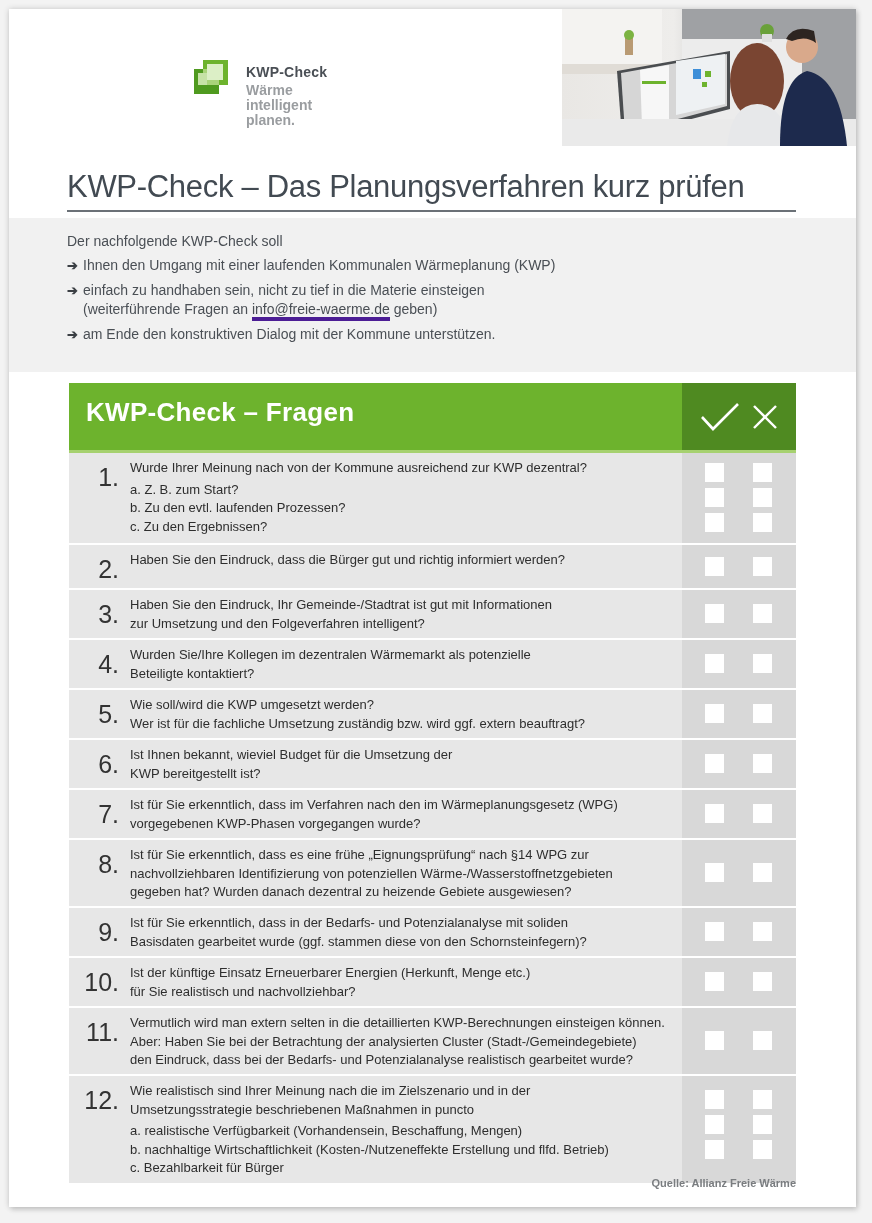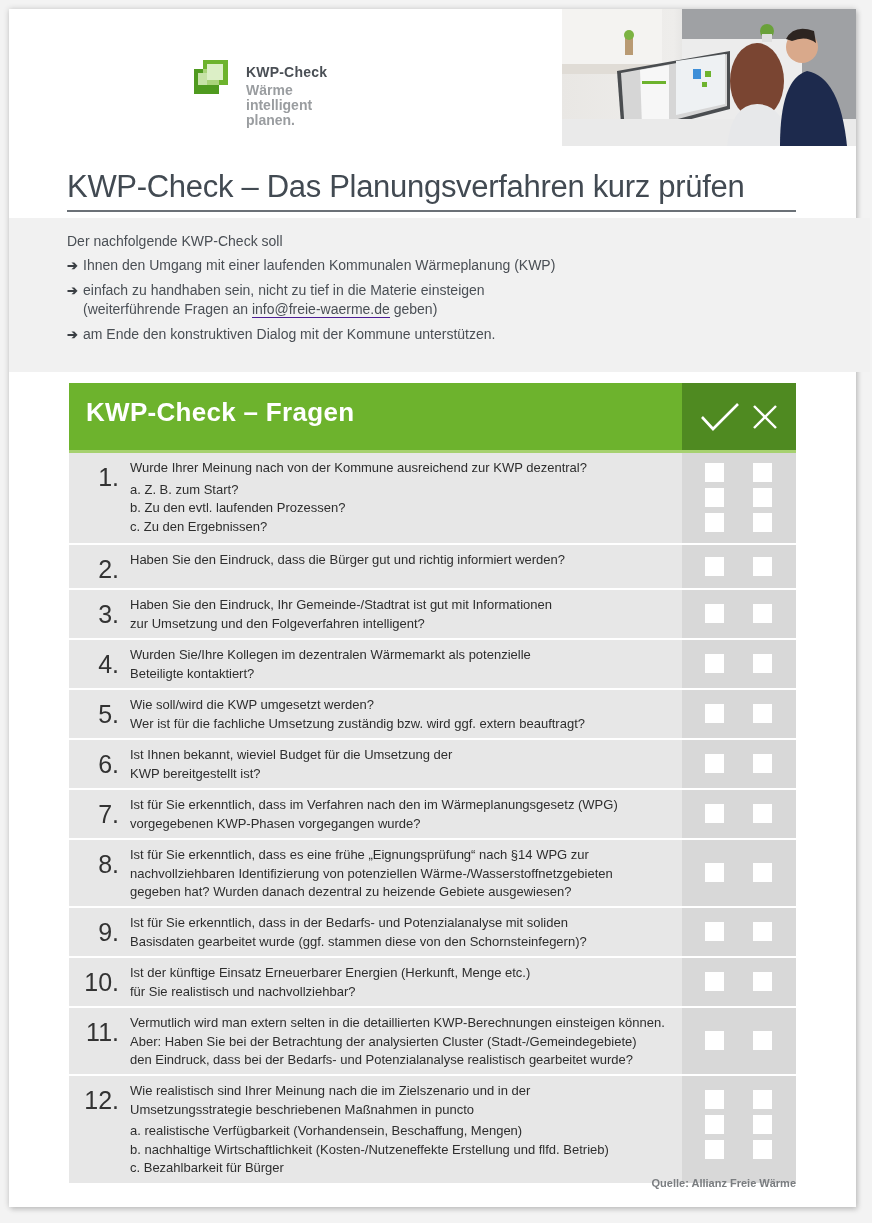--- a/index.html
+++ b/index.html
@@ -16,26 +16,26 @@
   .logo-mark { position:absolute; left:0; top:0; width:34px; height:34px; }
   .logo-name { position:absolute; left:52px; top:4px; font-size:14px; font-weight:bold; color:#4a4f55; letter-spacing:0.2px; }
   .logo-tag { position:absolute; left:52px; top:23px; font-size:14px; line-height:15px; color:#9a9da0; font-weight:bold; width:120px; }
   
   .photo { position:absolute; left:553px; top:0; width:294px; height:137px; overflow:hidden;
            background:linear-gradient(90deg,#e9e7e4 0%,#eeedeb 38%,#b7b8ba 60%,#9ea0a3 100%); }
   
   .title { position:absolute; left:58px; top:160px; font-size:31px; color:#424a52; letter-spacing:-0.3px; white-space:nowrap; }
   .title-rule { position:absolute; left:58px; top:201px; width:729px; height:2px; background:#6b7177; }
   
-  .intro { position:absolute; left:0; top:209px; width:847px; height:154px; background:#f1f1f1;padding-left:14px; }
+  .intro { position:absolute; left:0; top:209px; width:847px; height:154px; background:#f1f1f1; }
   .intro-lead { position:absolute; left:58px; top:15px; font-size:14px; color:#4a4f55; }
   .intro-list { position:absolute; left:58px; top:38px; margin:0; padding:0; list-style:none; width:600px; }
   .intro-list li { position:relative; padding-left:16px; font-size:14px; line-height:19.5px; color:#4a4f55; margin-bottom:5px; }
   .intro-list .arrow { position:absolute; left:0; top:0; font-weight:bold; color:#3b3f44; font-size:13px; }
-  .mail { color:#4a4f55; border-bottom:1px solid #4c1d95; text-decoration:none; }
+  .mail { color:#4a4f55; border-bottom:4px solid #4c1d95; text-decoration:none; }
   
   .table { position:absolute; left:60px; top:374px; width:727px; }
   .thead { position:relative; height:67px; background:#6db32d; }
   .thead-title { position:absolute; left:17px; top:14px; font-size:26px; font-weight:bold; color:#fff; letter-spacing:0.3px; }
   .thead-marks { position:absolute; right:0; top:0; width:114px; height:67px; background:#4f8a21; }
   .thead-marks svg { position:absolute; }
   .row { position:relative; background:#e7e7e7; border-top:2px solid #fff; display:flex; }
   .row:first-of-type { border-top:3px solid #a6d16f; }
   .row .num { width:58px; flex:none; text-align:right; font-size:25px; color:#333; padding-top:10px; box-sizing:border-box; padding-right:8px; }
   .row .body { flex:1; padding:6px 0 8px 3px; font-size:13px; line-height:18.5px; color:#2e2e2e; }

